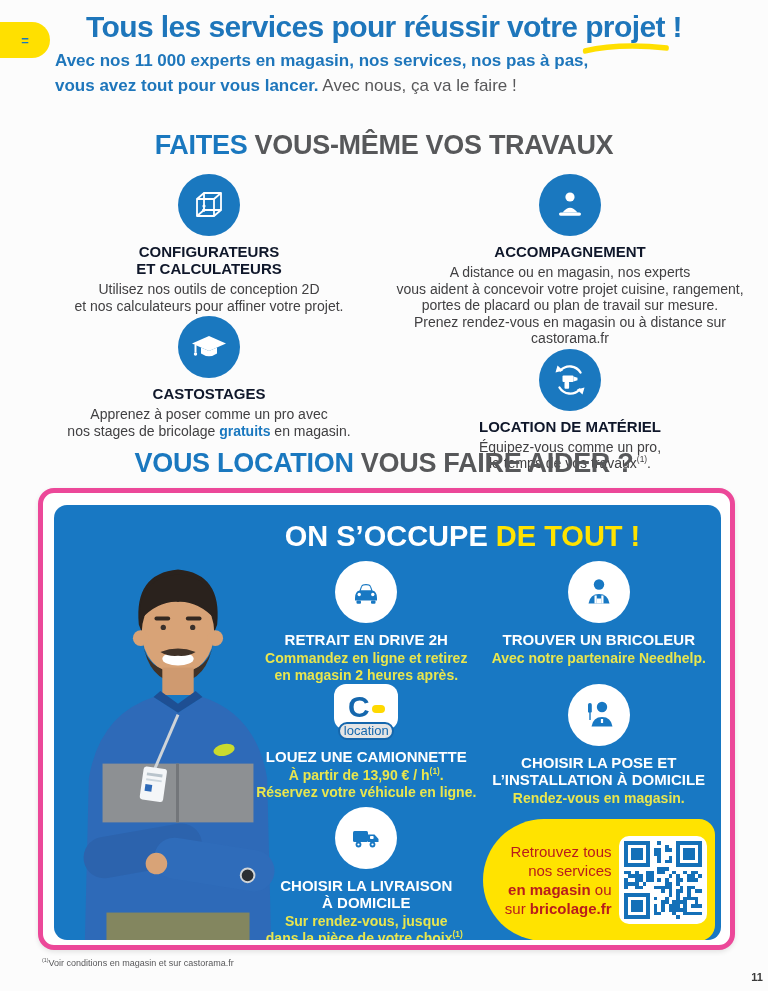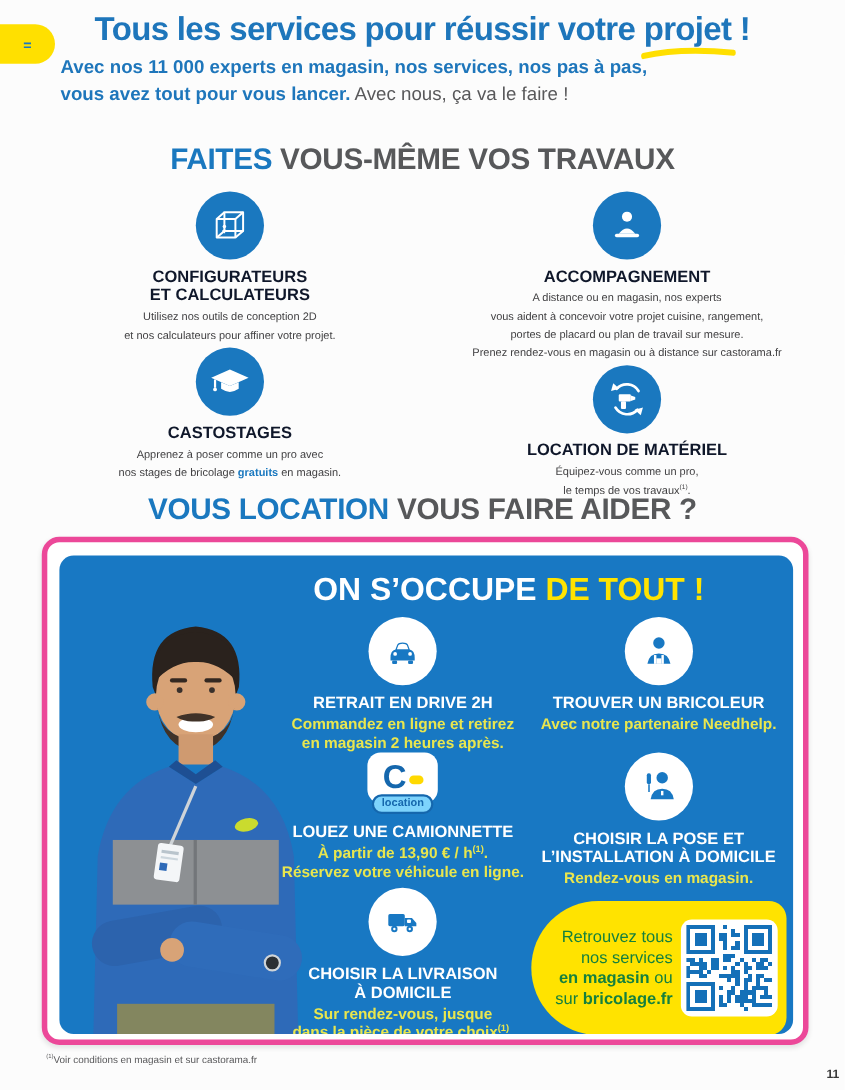--- a/index.html
+++ b/index.html
@@ -25,21 +25,21 @@
   .h-help{top:448px;}
 
   
   .grid1{position:absolute;left:40px;top:174px;width:722px;display:flex;}
   .col-a{width:338px;} .col-b{width:384px;}
   .svc{text-align:center;}
   .svc + .svc{margin-top:2px;}
   .ic{width:62px;height:62px;border-radius:50%;background:#1a78bf;margin:0 auto 7px;
       display:flex;align-items:center;justify-content:center;}
   .svc h3{margin:0;font-size:15px;line-height:17px;color:#0f172a;font-weight:bold;}
-  .svc p{margin:4px 0 0;font-size:10px;line-height:16.5px;color:#414042;}
+  .svc p{margin:4px 0 0;font-size:14px;line-height:16.5px;color:#414042;}
   .pre{white-space:pre-line;}
   .blk{display:block;}
   .svc .bb{color:#1a78bf;font-weight:bold;}
   sup{font-size:60%;vertical-align:super;line-height:0;}
 
   
   .card{position:absolute;left:38px;top:488px;width:697px;height:462px;background:#fff;
         border:5px solid #ec4899;border-radius:16px;box-shadow:0 2px 5px rgba(0,0,0,.10);box-sizing:border-box;}
   .panel{position:absolute;left:11px;right:9px;top:12px;bottom:5px;background:#1878c3;
          border-radius:13px;overflow:hidden;}
@@ -55,28 +55,28 @@
        display:flex;align-items:center;justify-content:center;}
   .pt{font-size:15px;font-weight:bold;color:#ffffff;line-height:17px;}
   .ps{font-size:14px;font-weight:bold;color:#e9e64e;line-height:17px;margin-top:2px;}
 
   
   .clogo{width:66px;margin:0 auto 8px;}
   .clogo-top{width:64px;height:46px;margin:0 auto;background:#fff;border-radius:12px;
              display:flex;align-items:center;justify-content:center;}
   .clogo-c{color:#1567ad;font-size:30px;font-weight:bold;line-height:30px;}
   .clogo-dash{width:13px;height:8px;background:#ffd900;border-radius:4px;margin:4px 0 0 2px;}
-  .clogo-pill{width:52px;margin:-8px auto 0;background:#7dd3fc;border:2px solid #1567ad;
-              color:#1567ad;border-radius:10px;font-size:10px;font-weight:bold;line-height:14px;position:relative;}
+  .clogo-pill{width:52px;margin:-8px auto 0;background:#e5e5e5;border:2px solid #1567ad;
+              color:#1567ad;border-radius:10px;font-size:13px;font-weight:normal;line-height:14px;position:relative;}
 
   
   .promo{width:232px;height:122px;margin:12px 2px 0 auto;background:#ffe300;
          border-radius:61px 16px 16px 61px;display:flex;align-items:center;box-sizing:border-box;
          padding:8px 8px 8px 4px;}
-  .promo-text{flex:1;text-align:right;font-size:15px;line-height:19px;color:#15803d;margin-right:7px;}
+  .promo-text{flex:1;text-align:right;font-size:15px;line-height:19px;color:#b91c1c;margin-right:7px;}
   .promo-text .b{font-weight:bold;}
   .qr{width:88px;height:88px;background:#fff;border-radius:10px;flex:0 0 auto;
       display:flex;align-items:center;justify-content:center;}
   .qr svg{width:78px;height:78px;shape-rendering:crispEdges;}
 
   
   .note{position:absolute;left:42px;top:958px;font-size:9px;color:#58585a;}
   .pageno{position:absolute;right:5px;top:971px;font-size:11px;font-weight:bold;color:#3a3a3a;}
 </style>
 </head>

